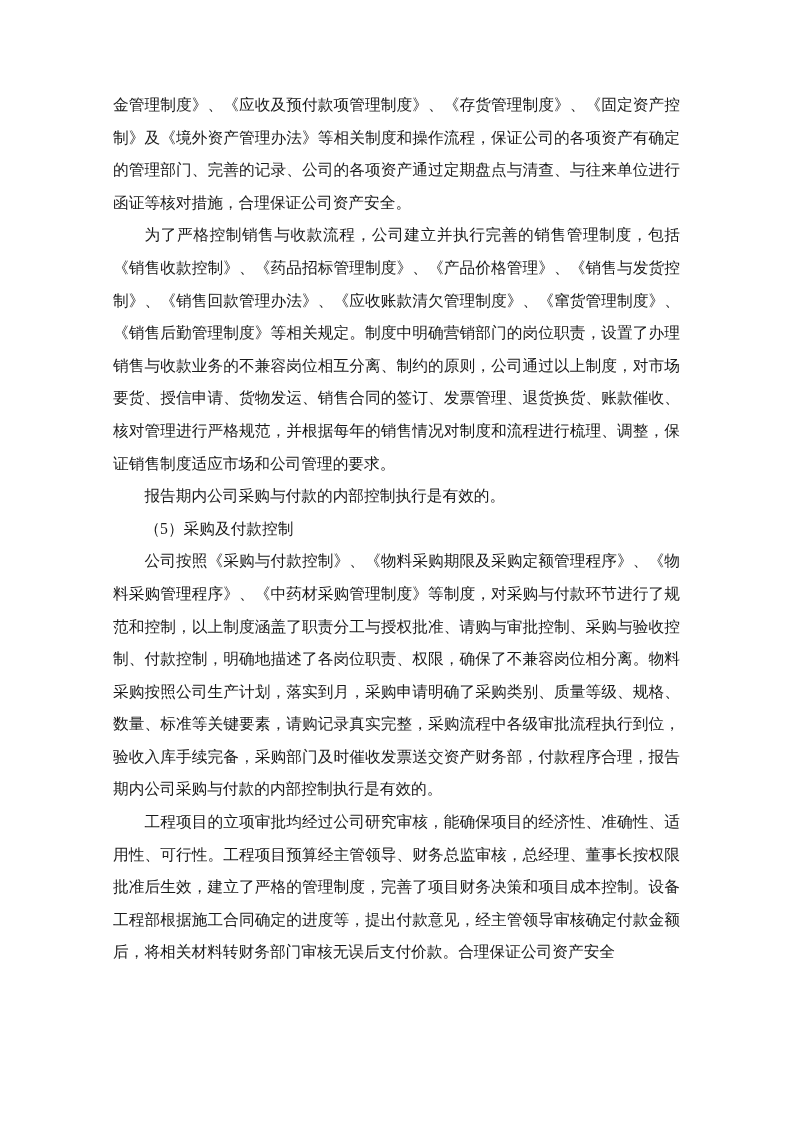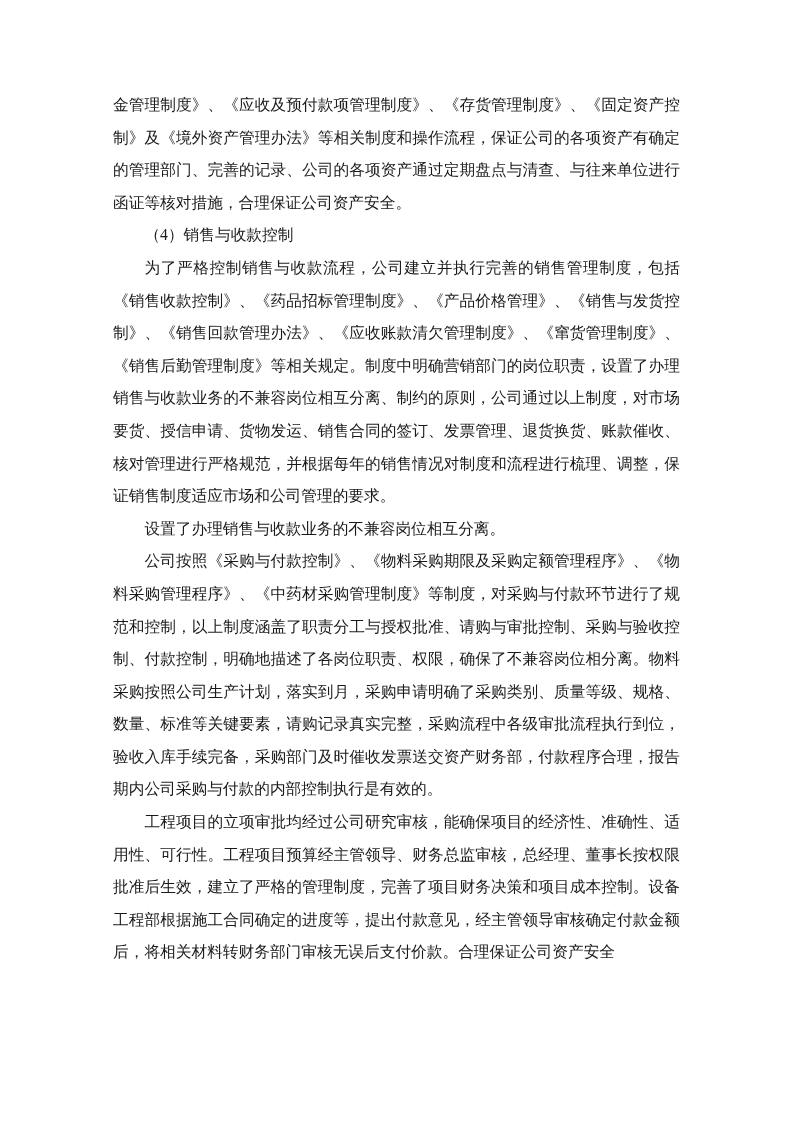--- a/index.html
+++ b/index.html
@@ -35,19 +35,19 @@
   .text-block p.continuation {
     text-indent: 0;
   }
 </style>
 </head>
 <body>
 
 <div class="page">
   <div class="text-block">
     <p class="continuation">金管理制度》、《应收及预付款项管理制度》、《存货管理制度》、《固定资产控制》及《境外资产管理办法》等相关制度和操作流程，保证公司的各项资产有确定的管理部门、完善的记录、公司的各项资产通过定期盘点与清查、与往来单位进行函证等核对措施，合理保证公司资产安全。</p>
-    <p>（4）销售与收款控制</p>
     <p>为了严格控制销售与收款流程，公司建立并执行完善的销售管理制度，包括《销售收款控制》、《药品招标管理制度》、《产品价格管理》、《销售与发货控制》、《销售回款管理办法》、《应收账款清欠管理制度》、《窜货管理制度》、《销售后勤管理制度》等相关规定。制度中明确营销部门的岗位职责，设置了办理销售与收款业务的不兼容岗位相互分离、制约的原则，公司通过以上制度，对市场要货、授信申请、货物发运、销售合同的签订、发票管理、退货换货、账款催收、核对管理进行严格规范，并根据每年的销售情况对制度和流程进行梳理、调整，保证销售制度适应市场和公司管理的要求。</p>
-    <p>设置了办理销售与收款业务的不兼容岗位相互分离。</p>
+    <p>报告期内公司采购与付款的内部控制执行是有效的。</p>
+    <p>（5）采购及付款控制</p>
     <p>公司按照《采购与付款控制》、《物料采购期限及采购定额管理程序》、《物料采购管理程序》、《中药材采购管理制度》等制度，对采购与付款环节进行了规范和控制，以上制度涵盖了职责分工与授权批准、请购与审批控制、采购与验收控制、付款控制，明确地描述了各岗位职责、权限，确保了不兼容岗位相分离。物料采购按照公司生产计划，落实到月，采购申请明确了采购类别、质量等级、规格、数量、标准等关键要素，请购记录真实完整，采购流程中各级审批流程执行到位，验收入库手续完备，采购部门及时催收发票送交资产财务部，付款程序合理，报告期内公司采购与付款的内部控制执行是有效的。</p>
     <p>工程项目的立项审批均经过公司研究审核，能确保项目的经济性、准确性、适用性、可行性。工程项目预算经主管领导、财务总监审核，总经理、董事长按权限批准后生效，建立了严格的管理制度，完善了项目财务决策和项目成本控制。设备工程部根据施工合同确定的进度等，提出付款意见，经主管领导审核确定付款金额后，将相关材料转财务部门审核无误后支付价款。合理保证公司资产安全</p>
   </div>
 </div>
 
 </body></html>

